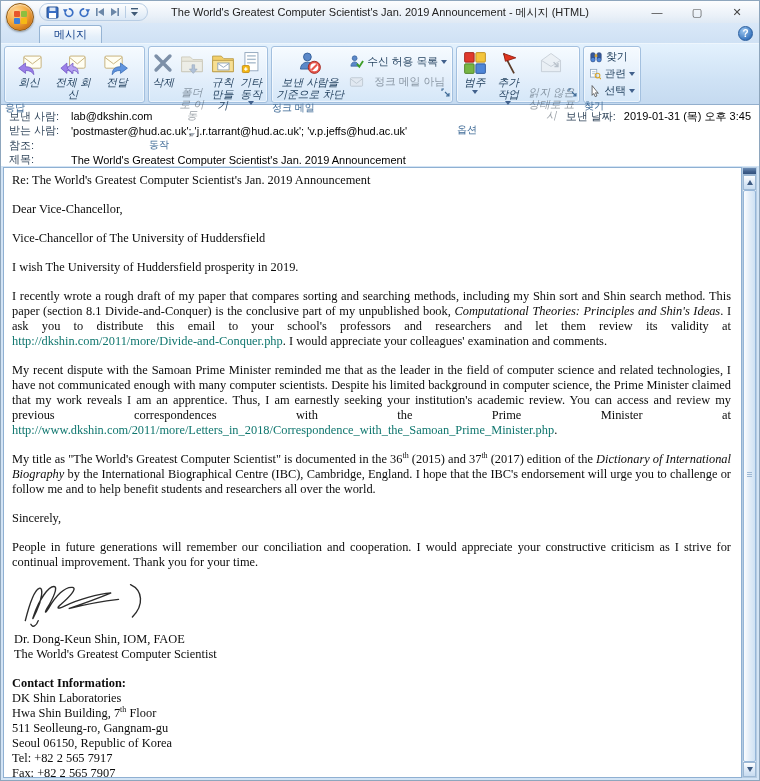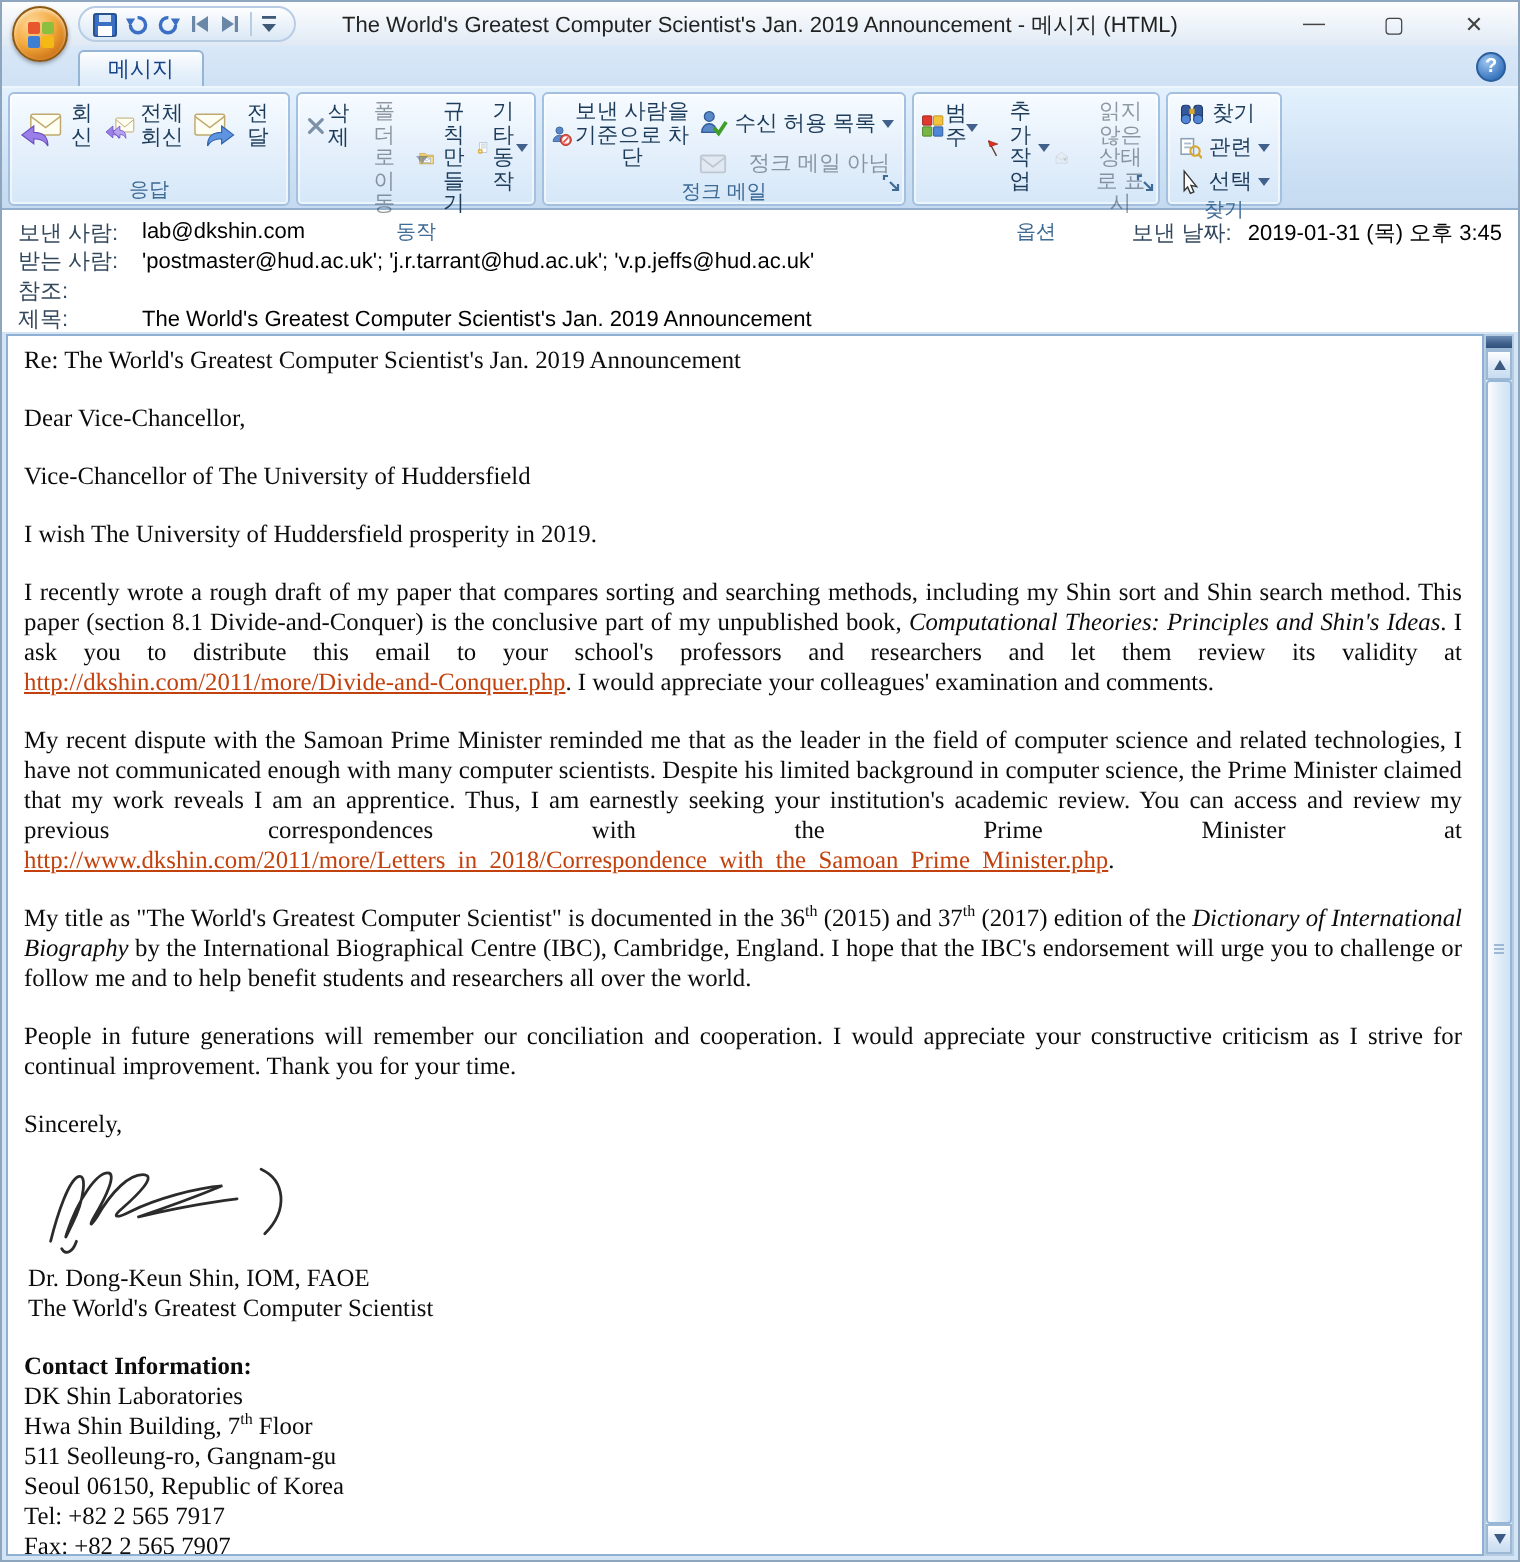--- a/index.html
+++ b/index.html
@@ -67,28 +67,28 @@
     display:flex;align-items:stretch;gap:3px;padding:2px 2px 1px 3px;
   }
   .group{
     border:1px solid #a3c0df;border-radius:3px;
     background:linear-gradient(#f6fbff,#e4effb 55%,#d5e7f8);
     box-shadow:inset 0 0 0 1px rgba(255,255,255,.55);
     display:flex;flex-direction:column;position:relative;flex:none;
   }
   .group-body{flex:1;display:flex;align-items:flex-start;padding:2px 2px 0 2px;}
   .group-label{
-    height:13px;font-size:10px;color:#3e6a96;text-align:center;line-height:13px;
+    height:13px;font-size:10px;color:#3e6a96;text-align:left;line-height:13px;
     white-space:nowrap;
   }
   .launcher{position:absolute;right:2px;bottom:1px;}
   .bigbtn{
-    display:flex;flex-direction:row;align-items:center;
+    display:flex;flex-direction:column;align-items:center;
     font-size:10.8px;color:#1d3c5a;text-align:center;
-    padding:1px 1px;border-radius:3px;min-width:0;
+    padding:1px 1px;border-radius:3px;min-width:0;font-style:italic;
   }
   .bigbtn .lbl{line-height:11.5px;margin-top:1px;white-space:pre-line;}
   .bigbtn svg{display:block;}
   .smallcol{display:flex;flex-direction:column;gap:3px;padding-top:4px;}
   .smallbtn{
     display:flex;align-items:center;gap:3px;font-size:10.8px;color:#1d3c5a;
     height:17px;padding:0 3px;border-radius:2px;white-space:nowrap;
   }
   .dis{opacity:.5;filter:grayscale(55%);gap:10px;}
   .dd{width:0;height:0;border-left:3px solid transparent;border-right:3px solid transparent;
@@ -107,21 +107,21 @@
   
   .bodywrap{position:relative;height:615px;padding:1px 2px 3px 2px;}
   .msgbody{
     position:absolute;left:2px;top:1px;right:17px;bottom:3px;
     background:#fff;border:1px solid #8fb0d2;
     padding:5px 10px 0 8px;overflow:hidden;
     font-family:"Liberation Serif","DejaVu Serif",serif;
     font-size:12.4px;line-height:15px;color:#0c0c0c;text-align:justify;
   }
   .para{margin:0 0 14px 0;}
-  .lnk{color:#c2410c;text-decoration:underline;cursor:pointer;}
+  .lnk{color:#0f766e;cursor:pointer;}
   sup{font-size:8px;line-height:0;}
   .sig-block{margin:-4px 0 4px 2px;}
   .signoff{line-height:15px;}
   .contact{margin-top:14px;}
   .cheading{font-weight:bold;line-height:15px;}
   .cline{line-height:15px;}
   
   .scrollbar{
     position:absolute;top:1px;right:2px;bottom:3px;width:15px;
     background:linear-gradient(90deg,#f0f4f9,#dfe9f4);border:1px solid #b5cce2;
@@ -416,22 +416,22 @@
   <div class="bodywrap">
     <div class="msgbody">
       <div id="body-paragraphs">
           <p class="para"><span>Re: The World's Greatest Computer Scientist's Jan. 2019 Announcement</span></p>
           <p class="para"><span>Dear Vice-Chancellor,</span></p>
           <p class="para"><span>Vice-Chancellor of The University of Huddersfield</span></p>
           <p class="para"><span>I wish The University of Huddersfield prosperity in 2019.</span></p>
           <p class="para"><span>I recently wrote a rough draft of my paper that compares sorting and searching methods, including my Shin sort and Shin search method.  This paper (section 8.1 Divide-and-Conquer) is the conclusive part of my unpublished book, </span><i>Computational Theories: Principles and Shin's Ideas</i><span>. I ask you to distribute this email to your school's professors and researchers and let them review its validity at </span><a class="lnk">http://dkshin.com/2011/more/Divide-and-Conquer.php</a><span>. I would appreciate your colleagues' examination and comments.</span></p>
           <p class="para"><span>My recent dispute with the Samoan Prime Minister reminded me that as the leader in the field of computer science and related technologies, I have not communicated enough with many computer scientists. Despite his limited background in computer science, the Prime Minister claimed that my work reveals I am an apprentice. Thus, I am earnestly seeking your institution's academic review. You can access and review my previous correspondences with the Prime Minister at </span><a class="lnk">http://www.dkshin.com/2011/more/Letters_in_2018/Correspondence_with_the_Samoan_Prime_Minister.php</a><span>.</span></p>
           <p class="para"><span>My title as "The World's Greatest Computer Scientist" is documented in the 36</span><sup>th</sup><span> (2015) and 37</span><sup>th</sup><span> (2017) edition of the </span><i>Dictionary of International Biography</i><span> by the International Biographical Centre (IBC), Cambridge, England. I hope that the IBC's endorsement will urge you to challenge or follow me and to help benefit students and researchers all over the world.</span></p>
+          <p class="para"><span>Sincerely,</span></p>
           <p class="para"><span>People in future generations will remember our conciliation and cooperation. I would appreciate your constructive criticism as I strive for continual improvement. Thank you for your time.</span></p>
-          <p class="para"><span>Sincerely,</span></p>
         </div>
 
       <div class="sig-block">
         <svg width="150" height="48" viewBox="0 0 150 52">
           <g fill="none" stroke="#2b2b2b" stroke-width="1.5" stroke-linecap="round">
             <path d="M6 44 C10 28 16 11 21 9 C26 7 24 22 18 34 C15 40 13 45 15 39 C21 21 31 7 37 7 C42 7 36 20 30 30 C27 35 27 37 31 31 C39 17 49 7 57 8 C63 9 53 19 45 26 C39 31 41 32 49 28 C63 21 85 15 99 14 C87 19 65 27 53 31 C65 28 89 23 107 21"></path>
             <path d="M120 5 C133 11 135 27 122 40"></path>
             <path d="M20 44 C18 50 14 52 12 48"></path>
           </g>
         </svg>

